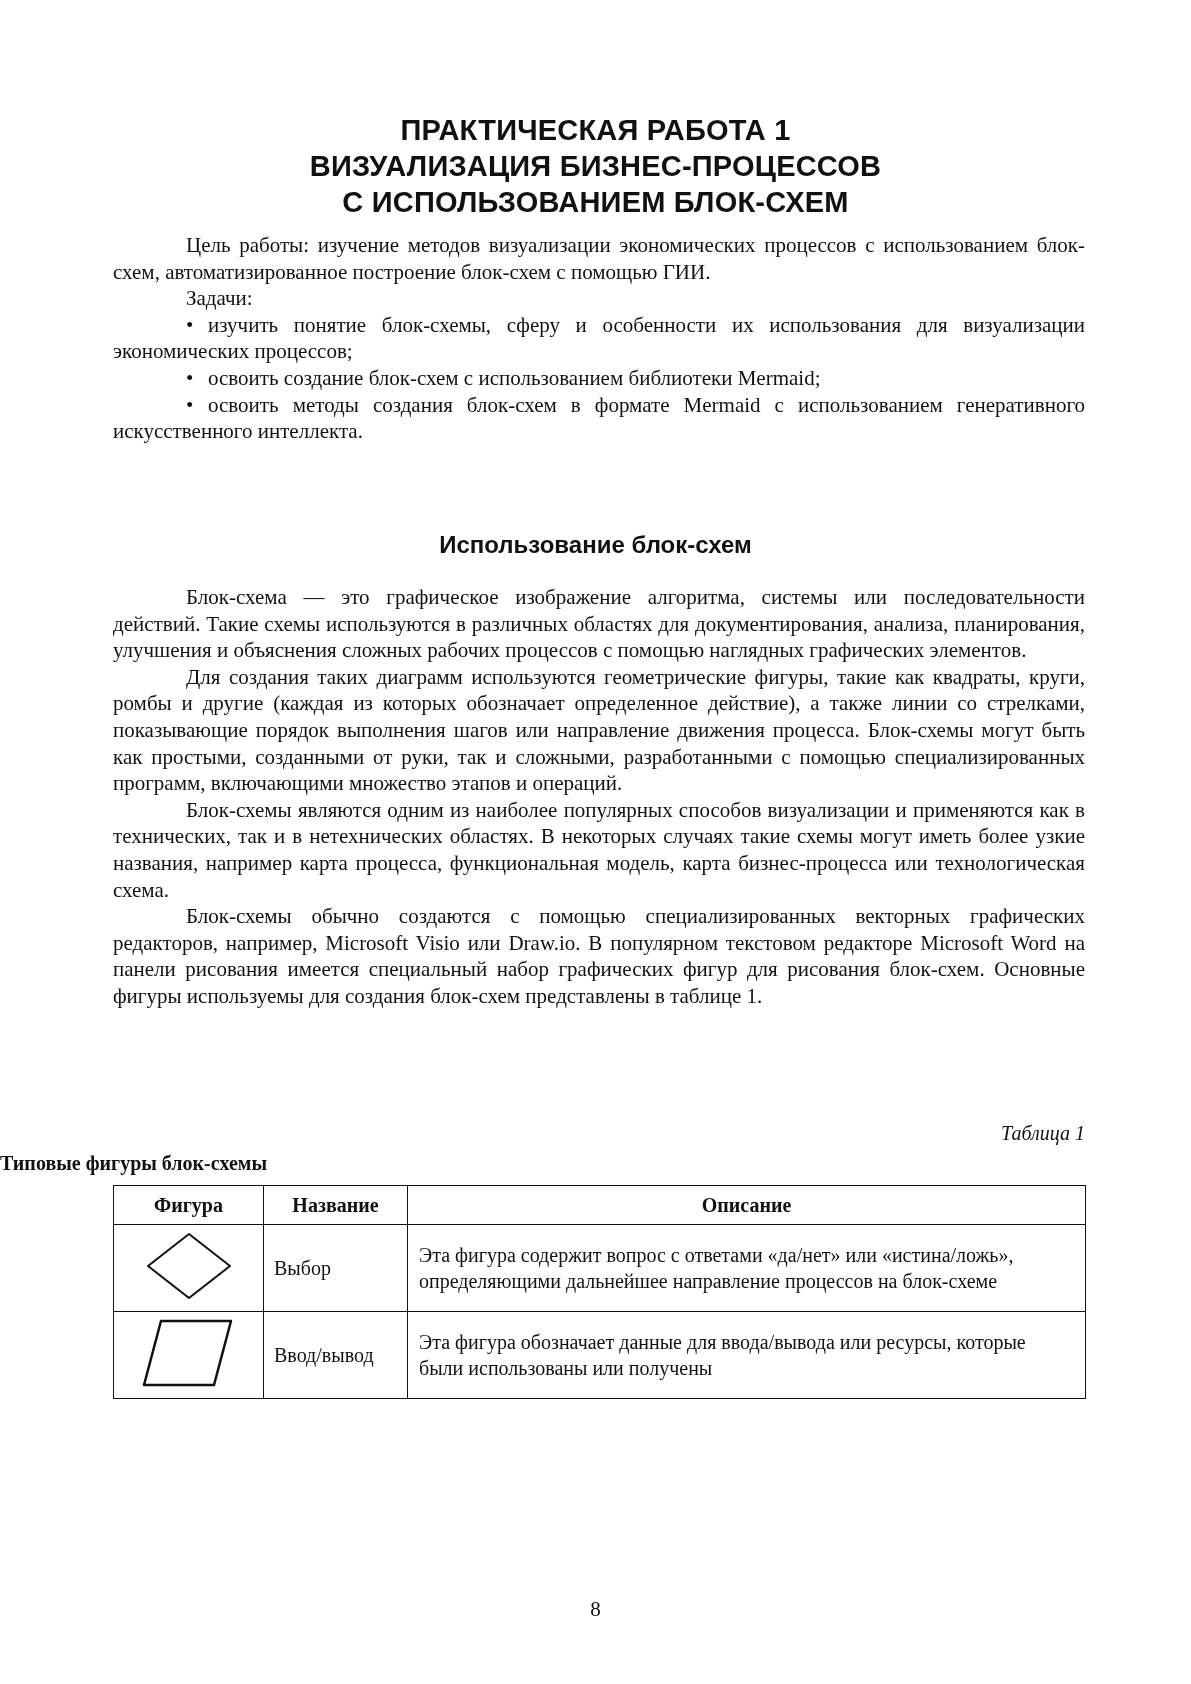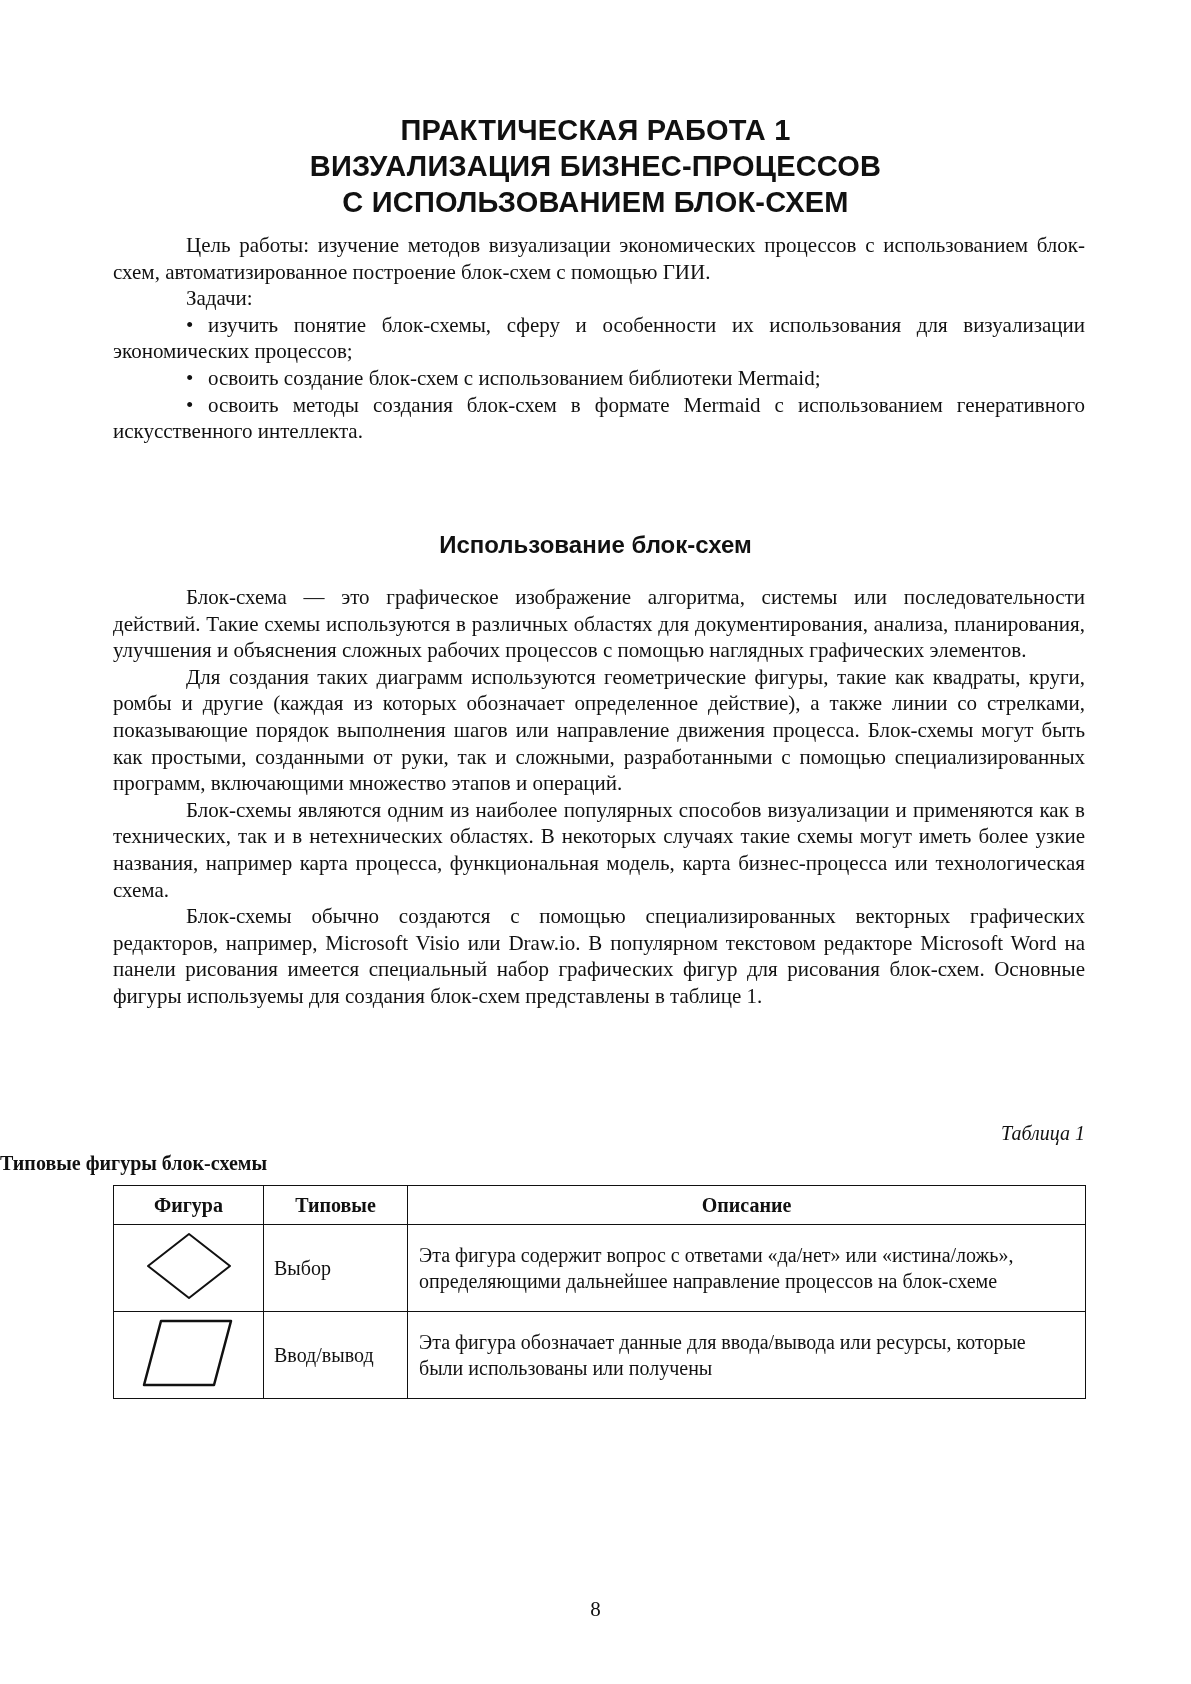--- a/index.html
+++ b/index.html
@@ -76,21 +76,21 @@
     <p>Блок-схемы обычно создаются с помощью специализированных векторных графических редакторов, например, Microsoft Visio или Draw.io. В популярном текстовом редакторе Microsoft Word на панели рисования имеется специальный набор графических фигур для рисования блок-схем. Основные фигуры используемы для создания блок-схем представлены в таблице 1.</p>
   </div>
 
   <div class="table-num">Таблица 1</div>
   <div class="table-caption">Типовые фигуры блок-схемы</div>
 
   <table class="shapes">
     <thead>
       <tr>
         <th>Фигура</th>
-        <th>Типовые</th>
+        <th>Название</th>
         <th>Описание</th>
       </tr>
     </thead>
     <tbody>
       <tr>
         <td class="shape-cell">
           <svg width="90" height="70" viewBox="0 0 90 70">
             <polygon points="45,3 86,35 45,67 4,35" fill="none" stroke="#111" stroke-width="2" stroke-linejoin="round"></polygon>
           </svg>
         </td>

